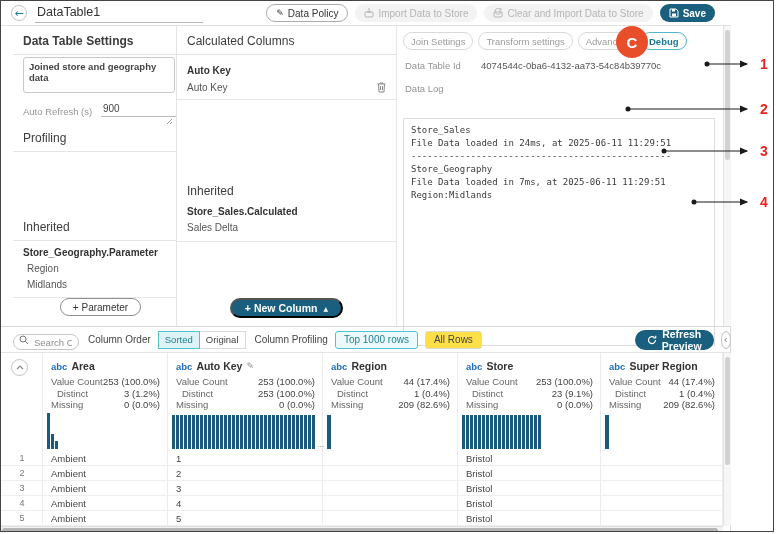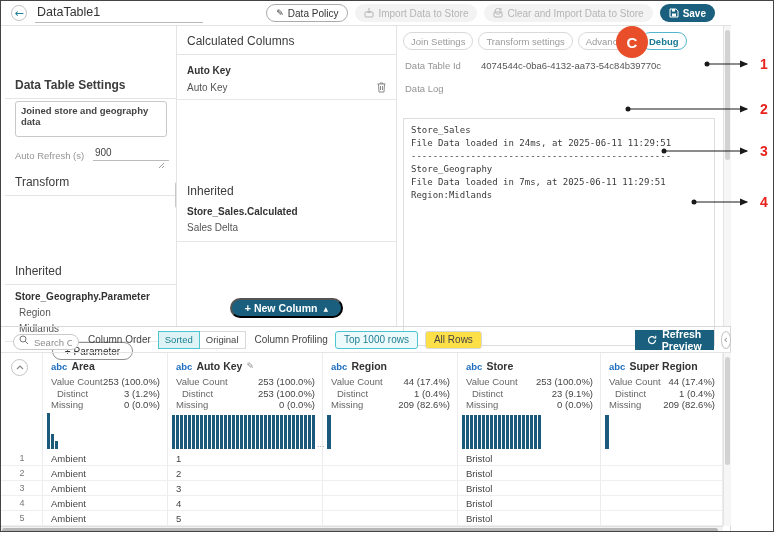--- a/index.html
+++ b/index.html
@@ -25,21 +25,21 @@
   
   .panels { position:absolute; left:0; top:25px; width:730px; height:300px; }
   .panel { position:absolute; top:0; height:300px; background:#fff; }
   .panel-h { font-size:12px; color:#3c3c3c; font-weight:bold; padding:8px 10px 6px 10px; border-bottom:1px solid #e4e4e4; }
   .lbl { font-size:9.5px; color:#949494; }
   .sect-h { font-size:12px; color:#3c3c3c; padding:6px 10px; border-bottom:1px solid #e4e4e4; }
   .item-b { font-size:10px; font-weight:bold; color:#333; padding:6px 10px 2px 10px; }
   .item { font-size:10px; color:#555; padding:3px 10px 2px 14px; }
   .hr { border-bottom:1px solid #e7e7e7; }
 
-  .p-left { left:4px; width:175px;margin-top:44px; }
+  .p-left { left:12px; width:175px; }
   .p-left .desc-lbl { padding:9px 10px 3px 10px; }
   .p-left textarea { display:block; margin:2px 10px 0 10px; width:152px; height:36px; resize:none;
                      border:1px solid #c9c9c9; border-radius:3px; font-family:inherit; font-size:9.5px;
                      color:#444; padding:3px 5px;font-weight:bold; }
   .resize-grip { position:absolute; left:153px; top:92px; pointer-events:none; }
   .refresh-row { display:flex; align-items:flex-end; padding:10px 10px 0 10px; }
   .refresh-row .lbl { width:78px; font-size:9.5px; }
   .refresh-val { width:76px; border-bottom:1px solid #bbb; font-size:10px; color:#444; padding:0 2px 2px 2px; border-top:none; border-left:none; border-right:none; font-family:inherit; }
   .param-btn-row { position:absolute; left:0; bottom:10px; width:100%; text-align:center; }
   .outline-pill { display:inline-flex; align-items:center; gap:4px; height:18px; padding:0 12px; border-radius:10px;
@@ -82,21 +82,21 @@
   .search svg { position:absolute; left:6px; top:3px; }
   .tb-lbl { font-size:10px; color:#444; margin-left:9px; white-space:nowrap; }
   .seg { display:flex; margin-left:7px; }
   .seg button { height:18px; padding:0 6px; font-family:inherit; font-size:9.5px; cursor:pointer; }
   .seg .on  { background:#ddf3f5; border:1px solid #4fc4ce; color:#1d7f93; }
   .seg .off { background:#fff; border:1px solid #d9d9d9; border-left:none; color:#444; }
   .tgl { height:18px; margin-left:7px; padding:0 8px; border-radius:3px; font-family:inherit; font-size:10px; cursor:pointer; white-space:nowrap; }
   .tgl.on  { background:#ecfafb; border:1px solid #4fc4ce; color:#1d7f93; }
   .tgl.off { background:#fde047; border:1px solid #d9d9d9; color:#444; }
   .refresh-btn { display:inline-flex; align-items:center; gap:5px; height:20px; padding:0 12px; margin-left:153px;
-                 border-radius:0; background:#1a607e; color:#fff; font-size:10.5px; font-weight:bold; border:none; cursor:pointer; }
+                 border-radius:10px; background:#1a607e; color:#fff; font-size:10.5px; font-weight:bold; border:none; cursor:pointer; }
   .collapse-round { width:18px; height:18px; margin-left:7px; border:1px solid #c4c4c4; border-radius:50%;
                     background:#fff; color:#8a8a8a; cursor:pointer; display:inline-flex; align-items:center; justify-content:center; }
 
   .grid { position:absolute; left:0; top:26px; width:722px; height:173px; overflow:hidden; }
   .gcol-borders div { position:absolute; top:0; bottom:0; width:1px; background:#ececec; }
   .ghead { position:absolute; top:0; height:58px; }
   .ghead .trow { display:flex; align-items:center; gap:4px; padding:7px 0 0 8px; }
   .abc { color:#1f6fc0; font-size:9.5px; font-weight:bold; }
   .cname { font-size:10.5px; font-weight:bold; color:#333; white-space:nowrap; }
   .pencil { color:#8a8a8a; font-size:9px; font-family:"DejaVu Sans",sans-serif; }
@@ -176,21 +176,21 @@
         <textarea style="">Joined store and geography data</textarea>
         <span class="resize-grip icon">
           <svg width="7" height="7" viewBox="0 0 7 7">
               <path d="M6 1L1 6M6 4L4 6" stroke="#9a9a9a" fill="none"></path>
             </svg>
         </span>
         <div class="refresh-row">
           <span class="lbl">Auto Refresh (s)</span>
           <input class="refresh-val" value="900" style="">
         </div>
-        <div class="sect-h" style="margin-top:8px;">Transform</div>
+        <div class="sect-h" style="margin-top:8px;">Profiling</div>
         <div class="sect-h" style="margin-top:62px; border-top:none;">Inherited</div>
         <div class="item-b">Store_Geography.Parameter</div>
         <div class="item">Region</div>
         <div class="item">Midlands</div>
         <div class="hr" style="margin-top:5px;"></div>
         <div class="param-btn-row">
           <button class="outline-pill">+ Parameter</button>
         </div>
         <div class="mini-scroll" style="top:112px; height:26px;"></div>
       </div>

